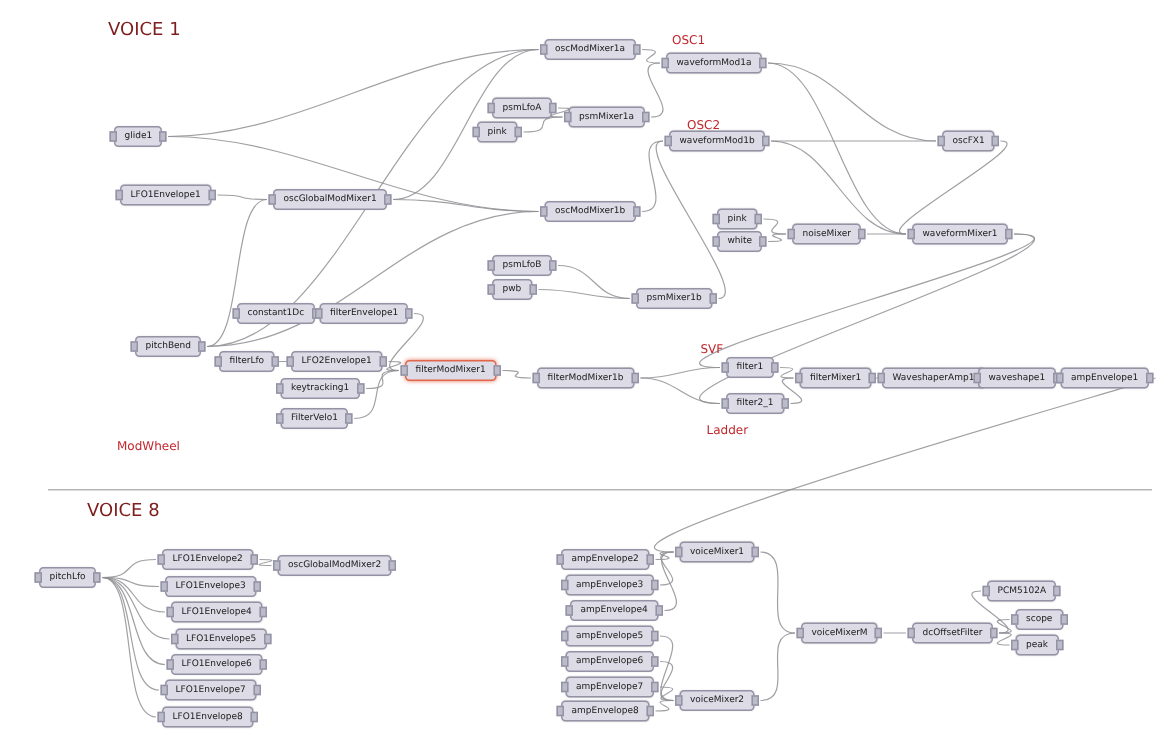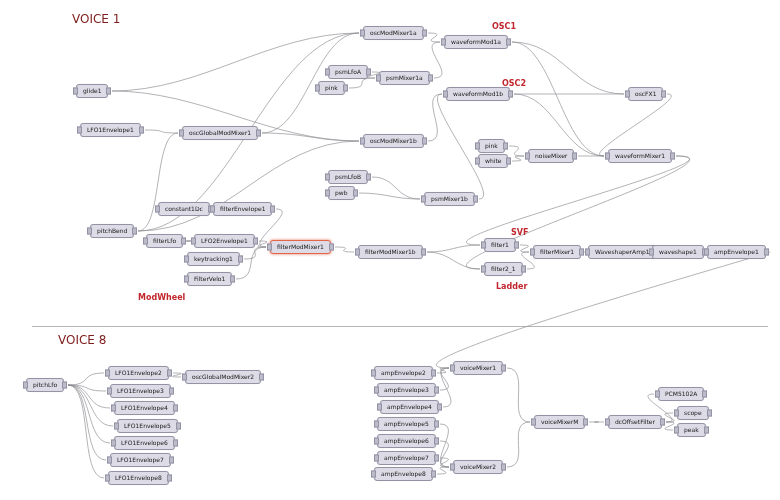--- a/index.html
+++ b/index.html
@@ -17,21 +17,21 @@
     color:#1a1a1a; white-space:nowrap;
     box-shadow:0 0 1px rgba(0,0,0,0.15);
   }
   .node::before, .node::after {
     content:""; position:absolute; top:50%; transform:translateY(-50%);
     width:3px; height:5px; background:#bcbbc9; border:1px solid #9493a6;
   }
   .node::before { left:-4px; }
   .node::after  { right:-4px; }
   .node.highlight { border-color:#e2664a; box-shadow:0 0 3px rgba(226,102,74,0.9); }
-  .annotation { position:absolute; z-index:3; font-size:8px; font-weight:bold; color:#c1272d; white-space:nowrap;margin-left:44px; }
+  .annotation { position:absolute; z-index:3; font-size:8px; font-weight:normal; color:#c1272d; white-space:nowrap; }
   .voice-title { position:absolute; z-index:3; font-size:12px; color:#7f1d1d; white-space:nowrap; }
   .divider { position:absolute; left:32px; right:12px; top:326px; height:1px; background:#b5b5b5; z-index:0; }
 </style>
 </head>
 <body>
 
 <div id="stage">
   <svg id="wires" width="780" height="500">
       <path d="M 112 91 C 202 91, 269 33, 359 33"></path>
       <path d="M 112 91 C 202 91, 269 141, 359 141"></path>
@@ -151,15 +151,15 @@
     <div class="node" style="left: 453px; top: 361px;">voiceMixer1</div>
     <div class="node" style="left: 453px; top: 460px;">voiceMixer2</div>
     <div class="node" style="left: 534px; top: 415px;">voiceMixerM</div>
     <div class="node" style="left: 608px; top: 415px;">dcOffsetFilter</div>
     <div class="node" style="left: 658px; top: 387px;">PCM5102A</div>
     <div class="node" style="left: 677px; top: 406px;">scope</div>
     <div class="node" style="left: 677px; top: 423px;">peak</div>
     <div class="annotation" style="left: 448px; top: 22px;">OSC1</div>
     <div class="annotation" style="left: 458px; top: 79px; text-align: right;">OSC2</div>
     <div class="annotation" style="left: 467px; top: 228px;">SVF</div>
-    <div class="annotation" style="left: 452px; top: 282px;">Ladder</div>
-    <div class="annotation" style="left: 94px; top: 293px;">ModWheel</div>
+    <div class="annotation" style="left: 471px; top: 282px;">Ladder</div>
+    <div class="annotation" style="left: 78px; top: 293px;">ModWheel</div>
   </div>
 
 </body></html>

